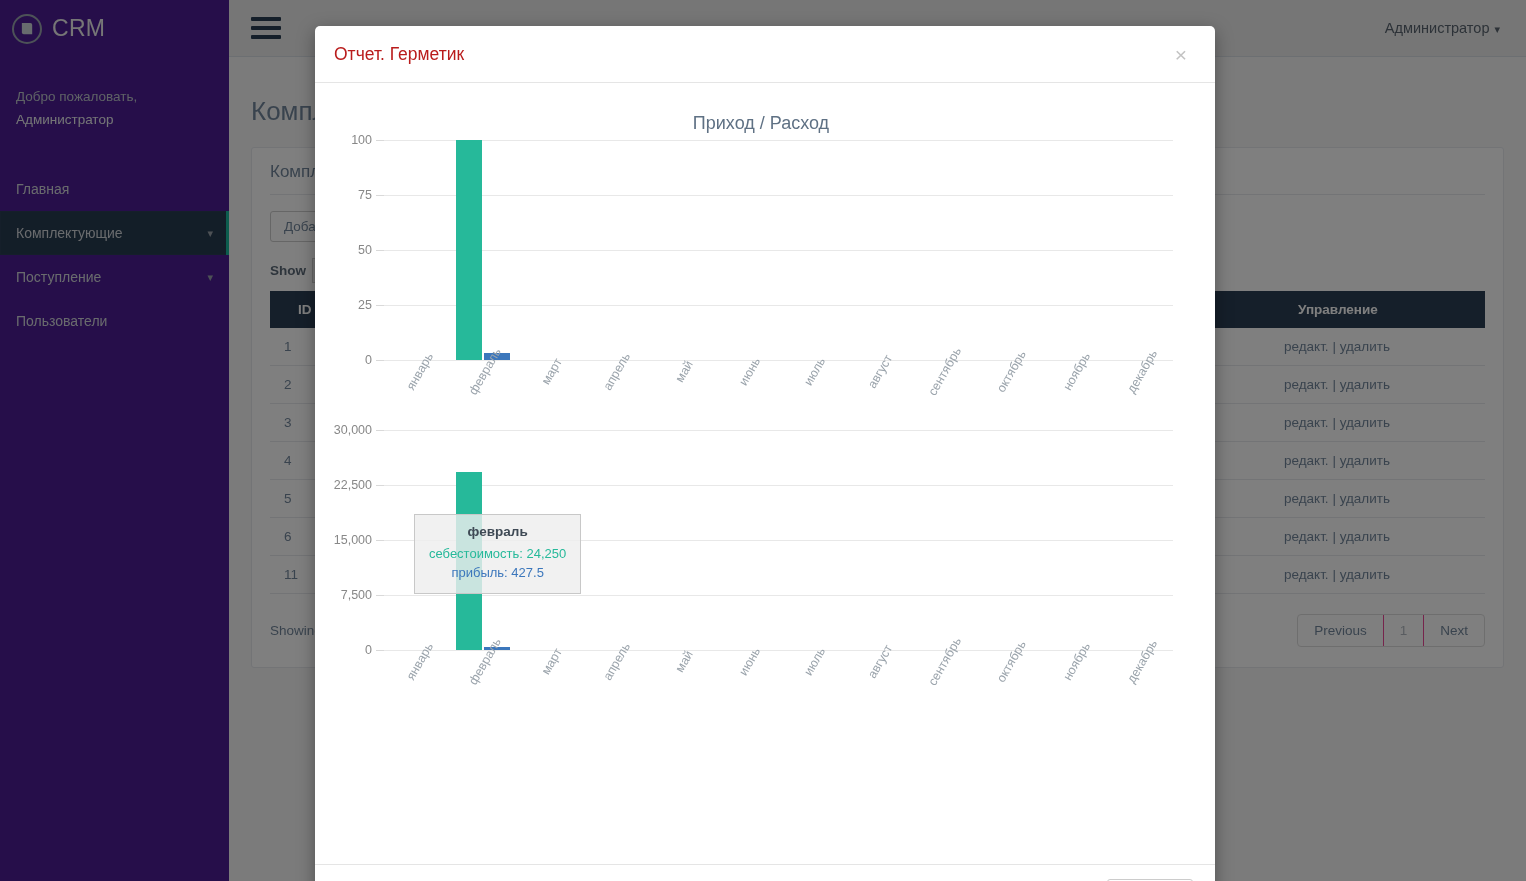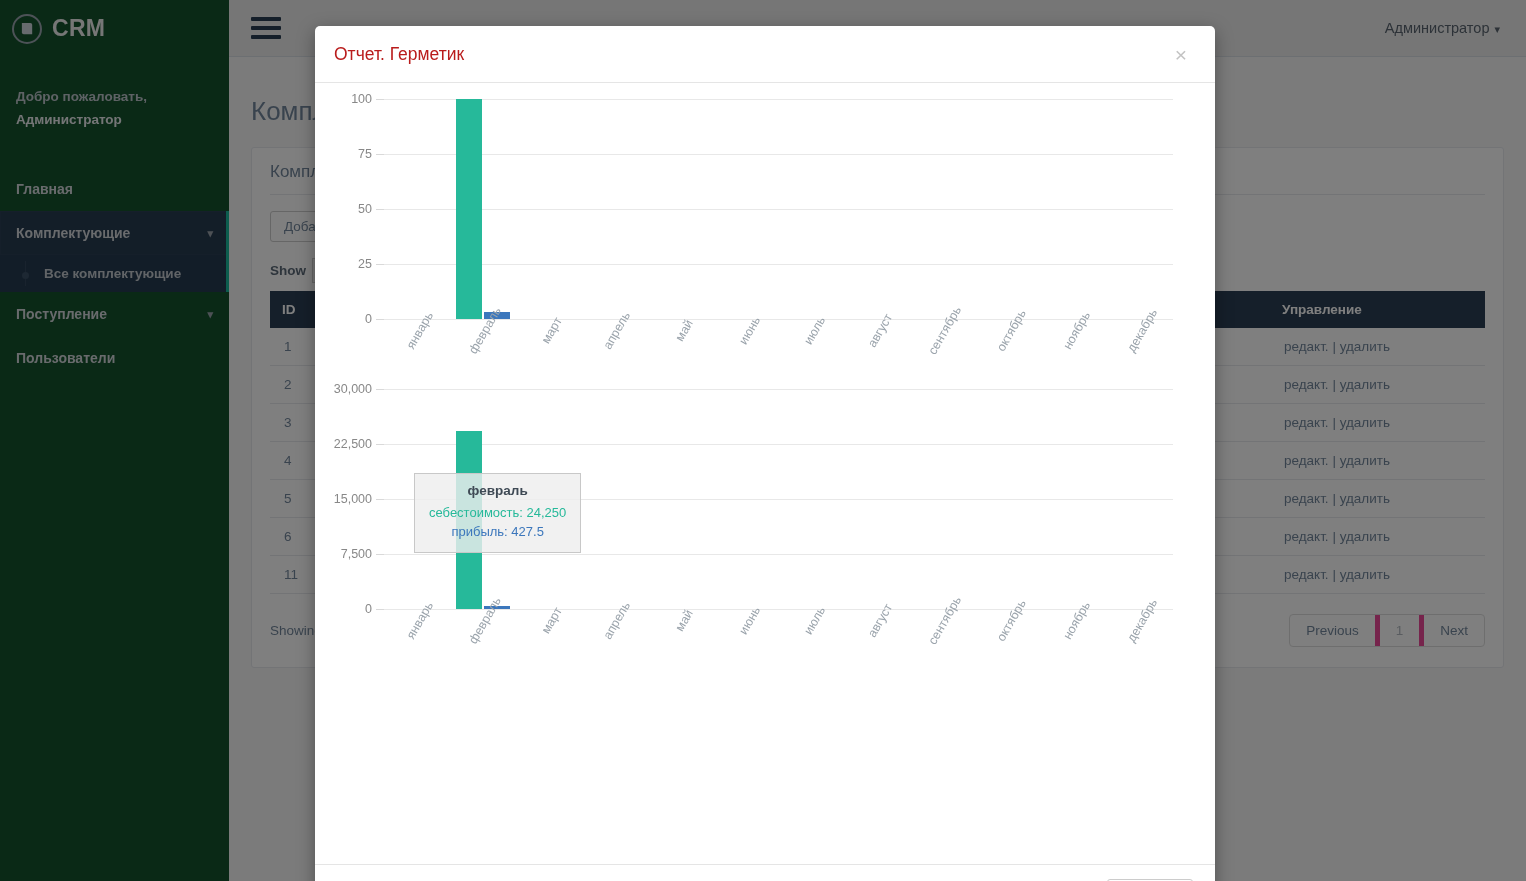--- a/index.html
+++ b/index.html
@@ -14,24 +14,23 @@
 
   
   #app-shell {
     position: absolute; inset: 0;
     display: flex;
   }
 
   
   #sidebar {
     width: 229px; flex: 0 0 229px;
-    background: #14532d;
+    background: #4c1d95;
     color: #e7e7e7;
     position: relative;
-    font-weight: bold;
   }
   .brand {
     height: 57px;
     display: flex; align-items: center;
     padding-left: 12px;
     gap: 10px;
   }
   .brand-icon {
     width: 30px; height: 30px; border-radius: 50%;
     border: 2px solid #9aa5af;
@@ -149,39 +148,39 @@
   .search-ctl input {
     border: 1px solid #ccc; padding: 6px 6px; width: 186px; font-size: 13px;
     font-family: "Liberation Sans", sans-serif;
   }
 
   table.dt { width: 100%; border-collapse: collapse; }
   table.dt thead th {
     background: #2A3F54; color: #fff;
     font-size: 13.5px; font-weight: bold;
     text-align: left;
-    padding: 11px 12px;
+    padding: 11px 28px;
   }
   table.dt tbody td {
     border-bottom: 1px solid #E6E9ED;
     padding: 11px 14px;
     font-size: 13.5px; color: #73879C;
   }
   .lnk { color: #73879C; }
   .tbl-footer {
     display: flex; align-items: center; justify-content: space-between;
     margin-top: 20px;
   }
   .showing { font-size: 13.5px; color: #73879C; }
   .pager {
     display: flex; border: 1px solid #ddd; border-radius: 4px; overflow: hidden;
   }
   .pager div {
     padding: 8px 16px; font-size: 13.5px; color: #73879C;
-    border-right: 5px solid #ec4899; cursor: pointer;
+    border-right: 1px solid #ec4899; cursor: pointer;
   }
   .pager div:last-child { border-right: 0; }
   .pager .pg-num { color: #b2b9c0; }
 
   
   #dimmer {
     position: absolute; inset: 0;
     background: rgba(0,0,0,.5);
   }
 
@@ -322,23 +321,20 @@
     <nav class="nav">
       <div class="nav-item">
         <span>Главная</span>
       </div>
 
       <div class="nav-item active">
         <span>Комплектующие</span>
         <span class="chev">▾</span>
       </div>
       <div class="subnav">
-        <div class="subnav-item">
-          <span>Все комплектующие</span>
-        </div>
       </div>
 
       <div class="nav-item">
         <span>Поступление</span>
         <span class="chev">▾</span>
       </div>
       <div class="nav-item">
         <span>Пользователи</span>
       </div>
     </nav>
@@ -457,20 +453,21 @@
 
 <div id="modal">
   <div class="modal-head">
     <div class="modal-title">Отчет. Герметик</div>
     <button class="modal-close">×</button>
   </div>
 
   <div class="modal-body">
 
     <div class="chart-block">
+      <div class="chart-title">Приход / Расход</div>
       <div class="plot" id="plot0">
           <div class="gridline" style="top: 100%;"></div>
           <div class="ytick" style="top: 100%;">0</div>
           <div class="gridline" style="top: 75%;"></div>
           <div class="ytick" style="top: 75%;">25</div>
           <div class="gridline" style="top: 50%;"></div>
           <div class="ytick" style="top: 50%;">50</div>
           <div class="gridline" style="top: 25%;"></div>
           <div class="ytick" style="top: 25%;">75</div>
           <div class="gridline" style="top: 0%;"></div>

